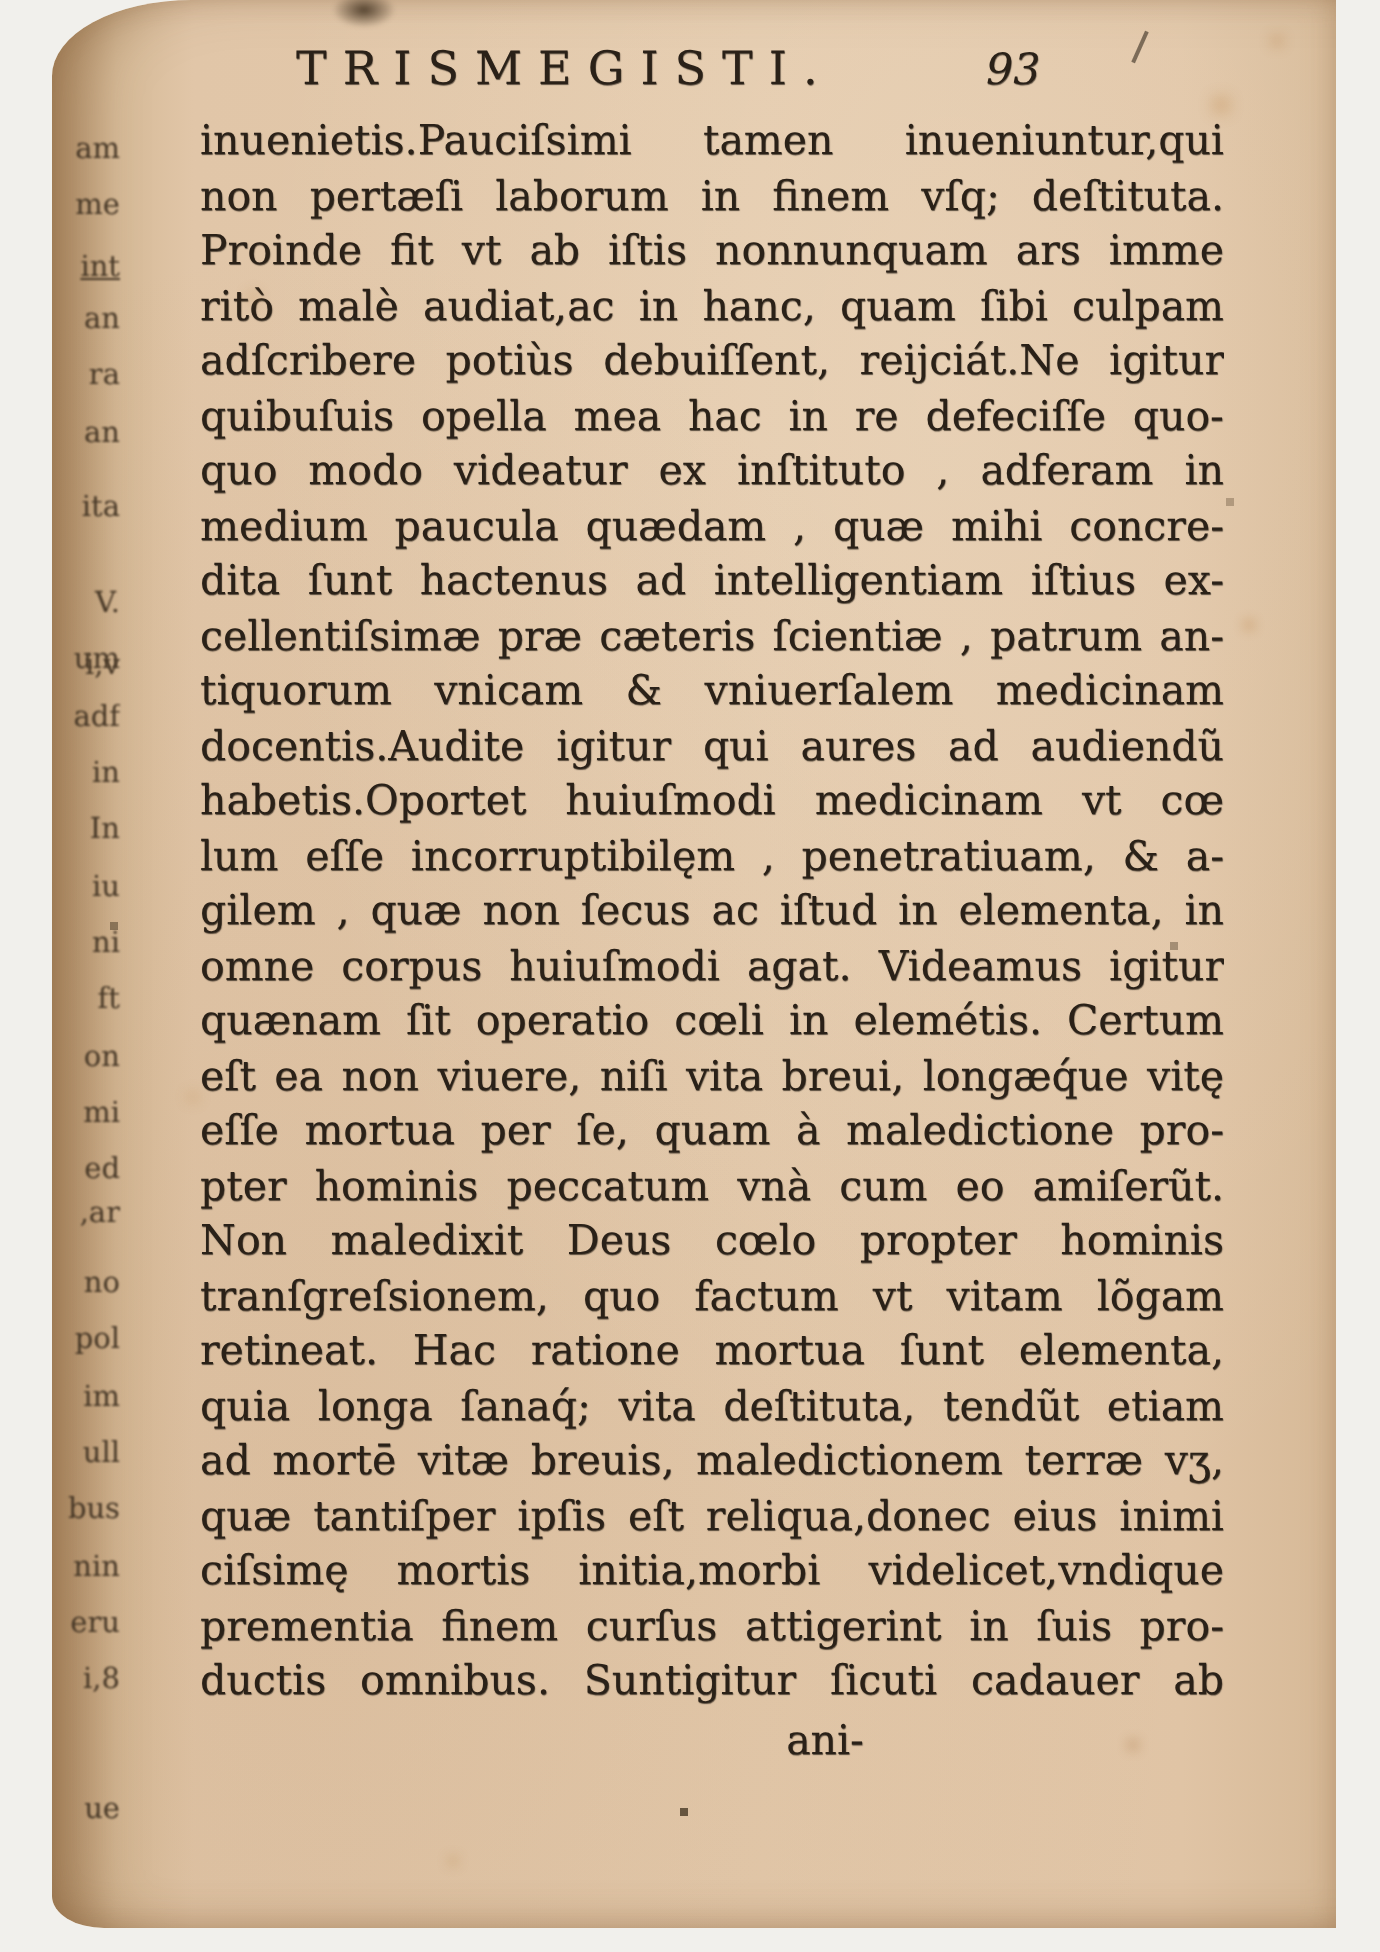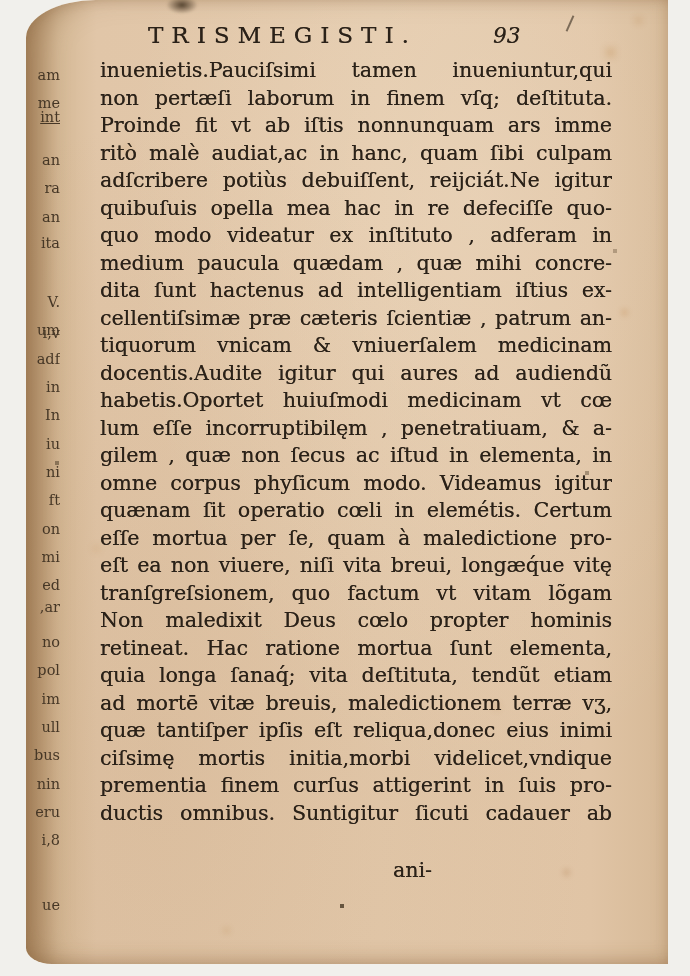--- a/index.html
+++ b/index.html
@@ -88,25 +88,25 @@
 </style>
 </head>
 <body>
 
 <div class="scene">
   <div class="page">
 
     <div id="fragments">
         <div class="frag" style="top: 62px;">am</div>
         <div class="frag" style="top: 90.35px;">me</div>
-        <div class="frag" style="top: 104px; text-decoration: underline;">int</div>
+        <div class="frag" style="top: 121px; text-decoration: underline;">int</div>
         <div class="frag" style="top: 147.05px;">an</div>
         <div class="frag" style="top: 175.4px;">ra</div>
         <div class="frag" style="top: 203.75px;">an</div>
-        <div class="frag" style="top: 230px; text-align: right;">ita</div>
+        <div class="frag" style="top: 241px; text-align: right;">ita</div>
         <div class="frag" style="top: 272px; margin-top: 48px;">i,v</div>
         <div class="frag" style="top: 288.8px;">V.</div>
         <div class="frag" style="top: 317.15px;">um</div>
         <div class="frag" style="top: 345.5px;">adf</div>
         <div class="frag" style="top: 373.85px;">in</div>
         <div class="frag" style="top: 402.2px;">In</div>
         <div class="frag" style="top: 430.55px;">iu</div>
         <div class="frag" style="top: 458.9px;">ni</div>
         <div class="frag" style="top: 487.25px;">ft</div>
         <div class="frag" style="top: 515.6px;">on</div>
@@ -138,26 +138,27 @@
         <div class="line">quibuſuis opella mea hac in re defeciſſe quo-</div>
         <div class="line">quo modo videatur ex inſtituto , adferam in</div>
         <div class="line">medium paucula quædam , quæ mihi concre-</div>
         <div class="line">dita ſunt hactenus ad intelligentiam iſtius ex-</div>
         <div class="line">cellentiſsimæ præ cæteris ſcientiæ , patrum an-</div>
         <div class="line">tiquorum vnicam &amp; vniuerſalem medicinam</div>
         <div class="line">docentis.Audite igitur qui aures ad audiendũ</div>
         <div class="line">habetis.Oportet huiuſmodi medicinam vt cœ</div>
         <div class="line">lum eſſe incorruptibilęm , penetratiuam, &amp; a-</div>
         <div class="line">gilem , quæ non ſecus ac iſtud in elementa, in</div>
-        <div class="line">omne corpus phyſicum modo. Videamus igitur</div>
+        <div class="line">omne corpus huiuſmodi agat. Videamus igitur</div>
         <div class="line">quænam ſit operatio cœli in elemétis. Certum</div>
+        <div class="line">eſt ea non viuere, niſi vita breui, longæq́ue vitę</div>
         <div class="line">eſſe mortua per ſe, quam à maledictione pro-</div>
-        <div class="line">eſt ea non viuere, niſi vita breui, longæq́ue vitę</div>
+        <div class="line">pter hominis peccatum vnà cum eo amiſerũt.</div>
+        <div class="line">Non maledixit Deus cœlo propter hominis</div>
         <div class="line">tranſgreſsionem, quo factum vt vitam lõgam</div>
-        <div class="line">Non maledixit Deus cœlo propter hominis</div>
         <div class="line">retineat. Hac ratione mortua ſunt elementa,</div>
         <div class="line">quia longa ſanaq́; vita deſtituta, tendũt etiam</div>
         <div class="line">ad mortē vitæ breuis, maledictionem terræ vʒ,</div>
         <div class="line">quæ tantiſper ipſis eſt reliqua,donec eius inimi</div>
         <div class="line">ciſsimę mortis initia,morbi videlicet,vndique</div>
         <div class="line">prementia finem curſus attigerint in ſuis pro-</div>
         <div class="line">ductis omnibus. Suntigitur ſicuti cadauer ab</div>
       </div>
 
     <div class="catchword">ani-</div>

